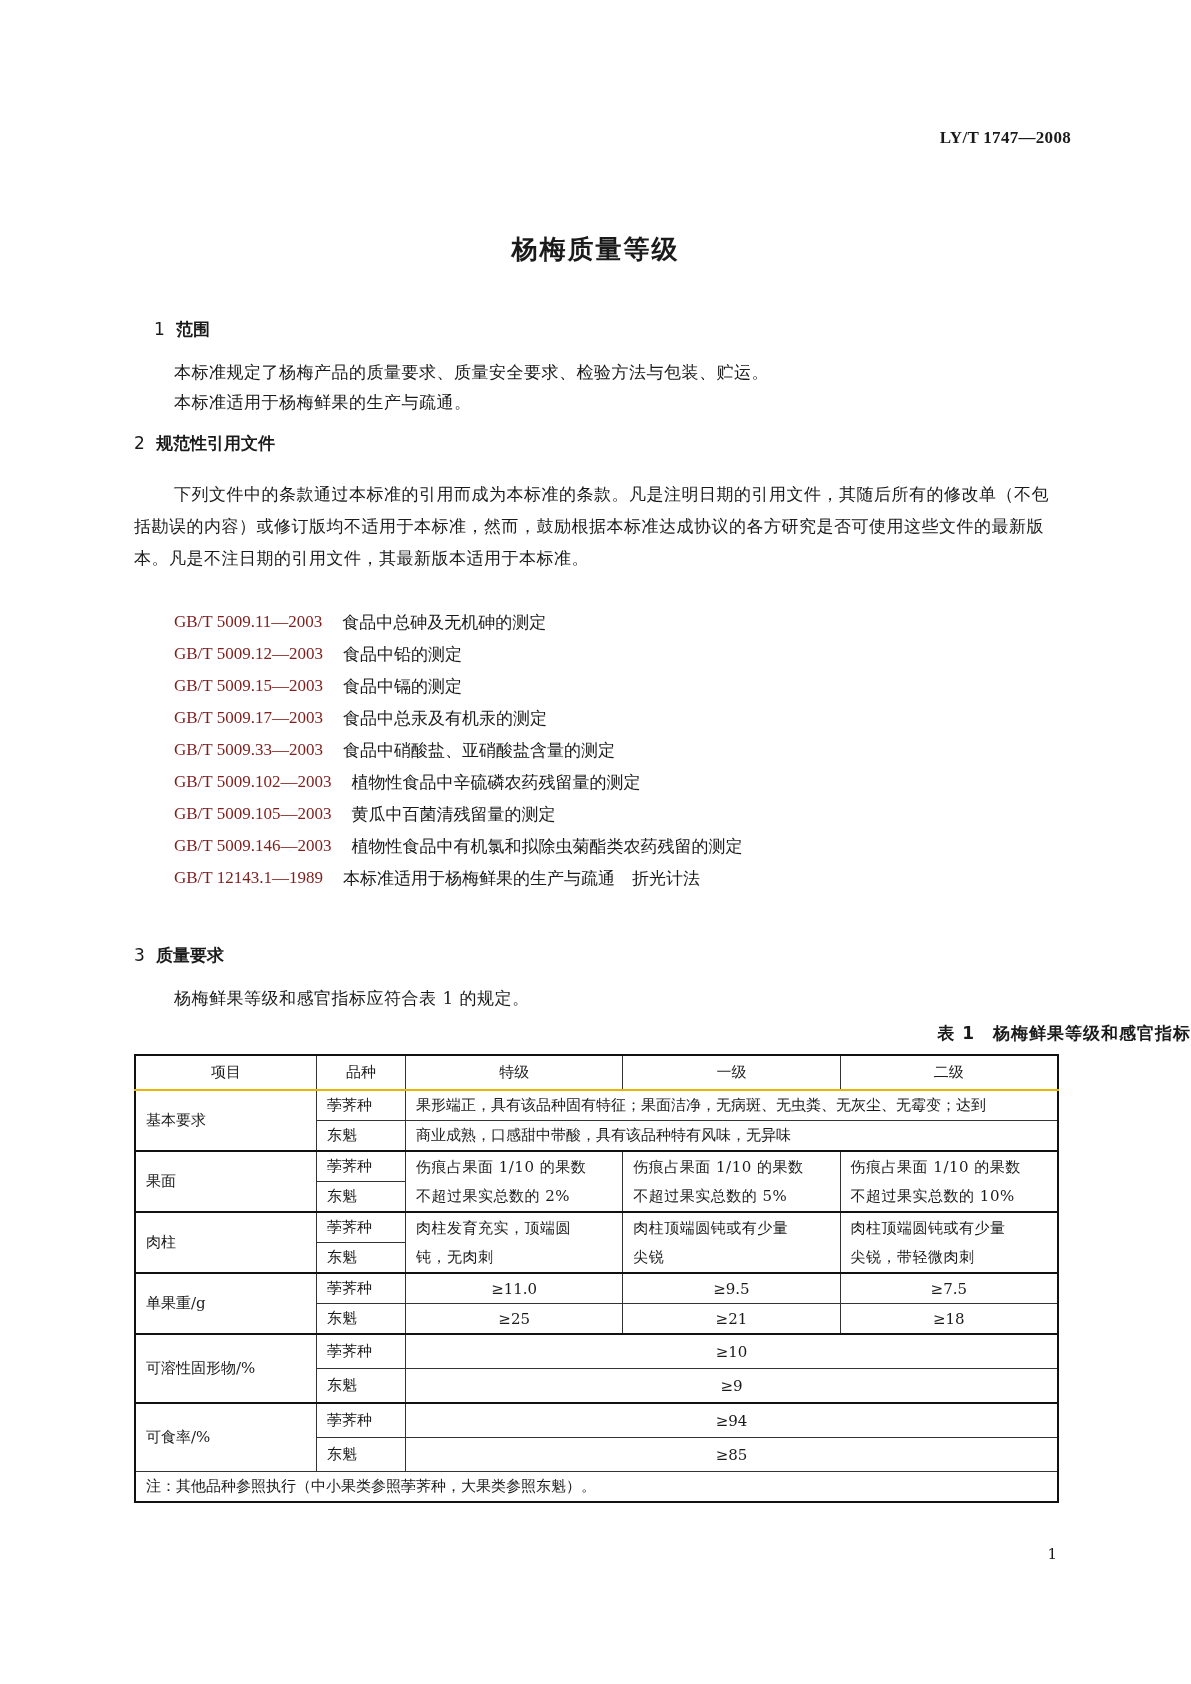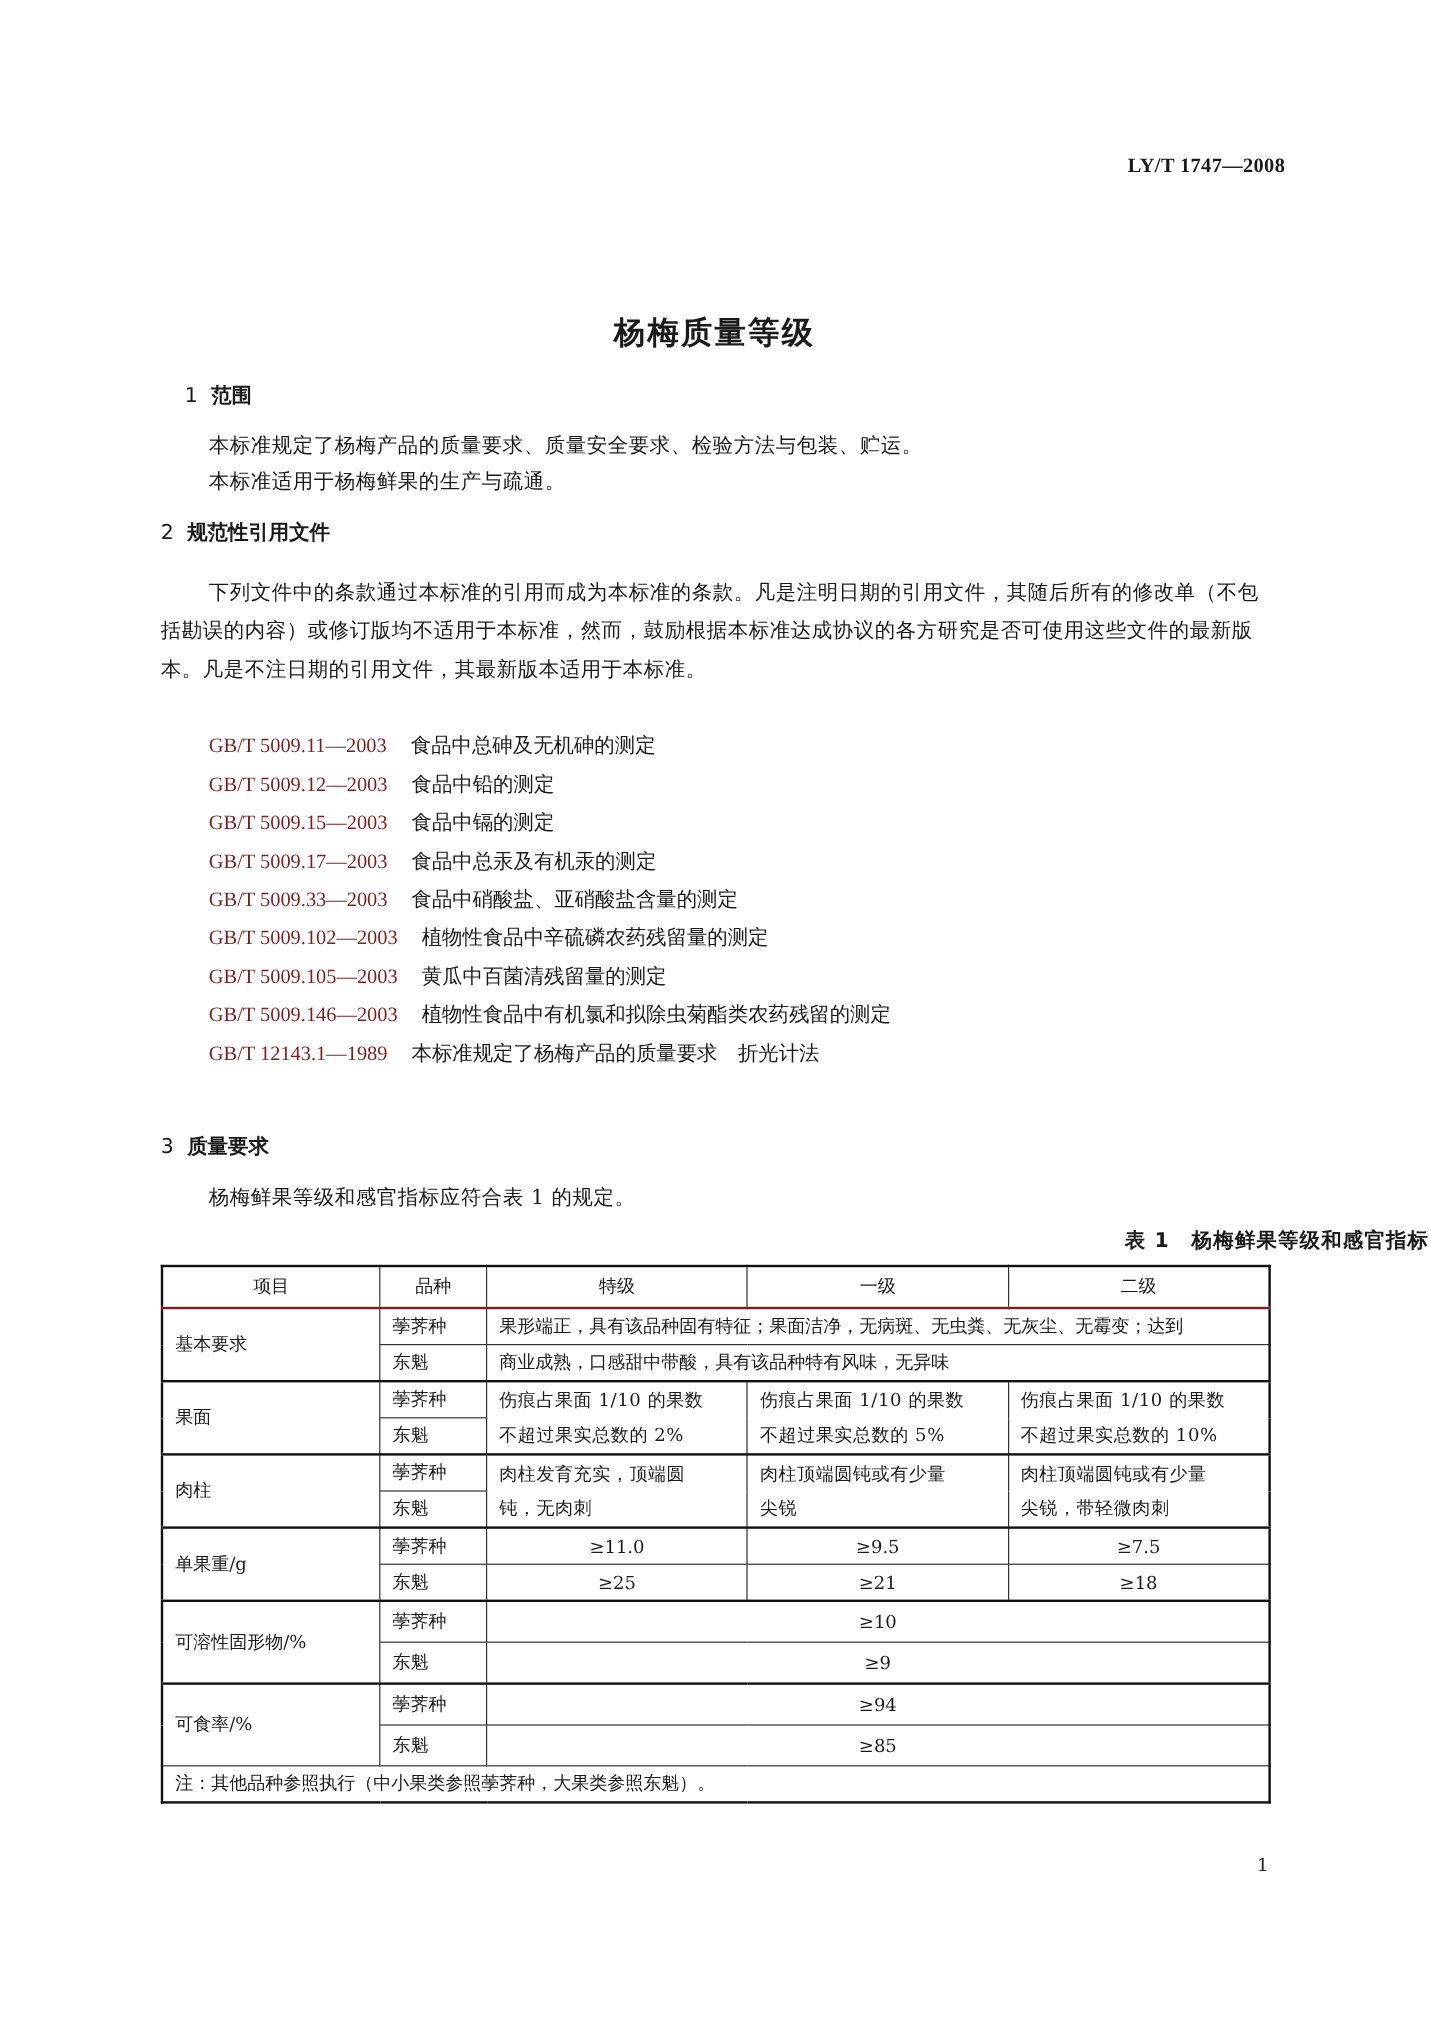--- a/index.html
+++ b/index.html
@@ -1,32 +1,32 @@
 <!DOCTYPE html>
 <html><head>
 <meta charset="utf-8">
 <style>
   html, body { margin:0; padding:0; background:#ffffff; }
   body { width:1191px; height:1684px; position:relative; overflow:hidden; color:#1a1a1a;
          font-family:"DejaVu Serif","Liberation Serif",serif; }
   .std-code { position:absolute; top:128px; right:120px; font-family:"Liberation Serif",serif; font-weight:bold; font-size:17px; letter-spacing:0.3px; }
-  .doc-title { position:absolute; top:232px; left:0; width:1191px; text-align:center; font-family:"DejaVu Sans",sans-serif; font-weight:bold; font-size:26px; letter-spacing:2px;margin-top:28px; }
+  .doc-title { position:absolute; top:232px; left:0; width:1191px; text-align:center; font-family:"DejaVu Sans",sans-serif; font-weight:bold; font-size:26px; letter-spacing:2px; }
   .section-head { position:absolute; left:134px; font-family:"DejaVu Sans",sans-serif; font-weight:bold; font-size:17px; }
   .section-head .num { display:inline-block; width:22px; font-weight:normal; }
   .para { position:absolute; font-size:17px; line-height:32px; letter-spacing:0.5px; }
   .indent { left:174px; }
   .full { left:134px; width:925px; }
   .refs { position:absolute; left:174px; top:606px; font-size:17px; line-height:32px; }
   .ref-row { display:flex; white-space:nowrap; }
   .ref-code { font-family:"Liberation Serif",serif; color:#7f1d1d; margin-right:20px; }
   .table-title { position:absolute; top:1022px; left:0; width:1191px; text-align:right; font-family:"DejaVu Sans",sans-serif; font-weight:bold; font-size:17px; letter-spacing:1px; }
   table.grade { position:absolute; left:134px; top:1054px; width:925px; border-collapse:collapse; font-size:15px; border:2px solid #111; }
   table.grade td, table.grade th { border:1px solid #333; padding:0 10px; height:29px; font-weight:normal; }
   table.grade th { text-align:center; height:33px; }
-  table.grade thead tr { border-bottom:2px solid #7f1d1d; }
+  table.grade thead tr { border-bottom:2px solid #eab308; }
   table.grade tr.grp { border-top:2px solid #111; }
   td.c { text-align:center; }
   td.item { width:160px; }
   td.var { width:68px; }
   td.note { height:36px; padding-left:40px; border-top:2px solid #111; }
   .cell-wrap { line-height:29px; letter-spacing:0.5px; }
   .page-num { position:absolute; top:1545px; right:134px; font-size:15px; }
 </style>
 </head>
 <body>
@@ -73,21 +73,21 @@
   <div class="ref-row">
       <span class="ref-code">GB/T 5009.105—2003</span>
       <span>黄瓜中百菌清残留量的测定</span>
     </div>
   <div class="ref-row">
       <span class="ref-code">GB/T 5009.146—2003</span>
       <span>植物性食品中有机氯和拟除虫菊酯类农药残留的测定</span>
     </div>
   <div class="ref-row">
       <span class="ref-code">GB/T 12143.1—1989</span>
-      <span>本标准规定了杨梅产品的质量要求　折光计法</span>
+      <span>本标准适用于杨梅鲜果的生产与疏通　折光计法</span>
     </div>
 </div>
 
 <div class="section-head" style="top:944px;">
   <span class="num">3</span><span>质量要求</span>
 </div>
 <div class="para indent" style="top:982px;">杨梅鲜果等级和感官指标应符合表 1 的规定。</div>
 
 <div class="table-title">表 1　杨梅鲜果等级和感官指标</div>
 

